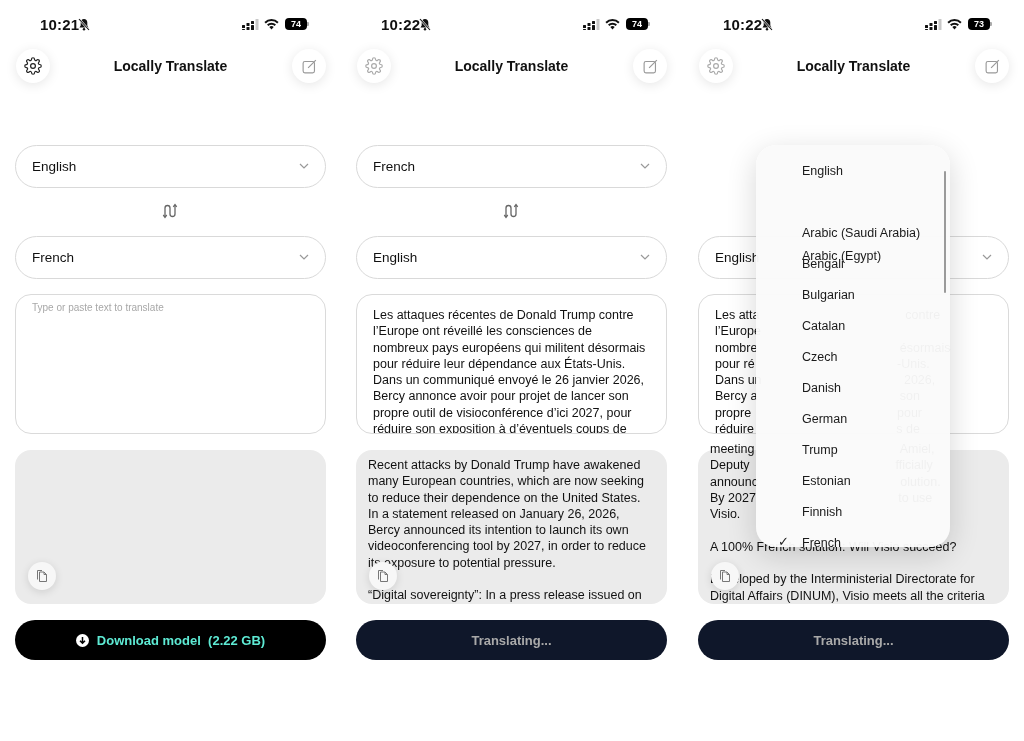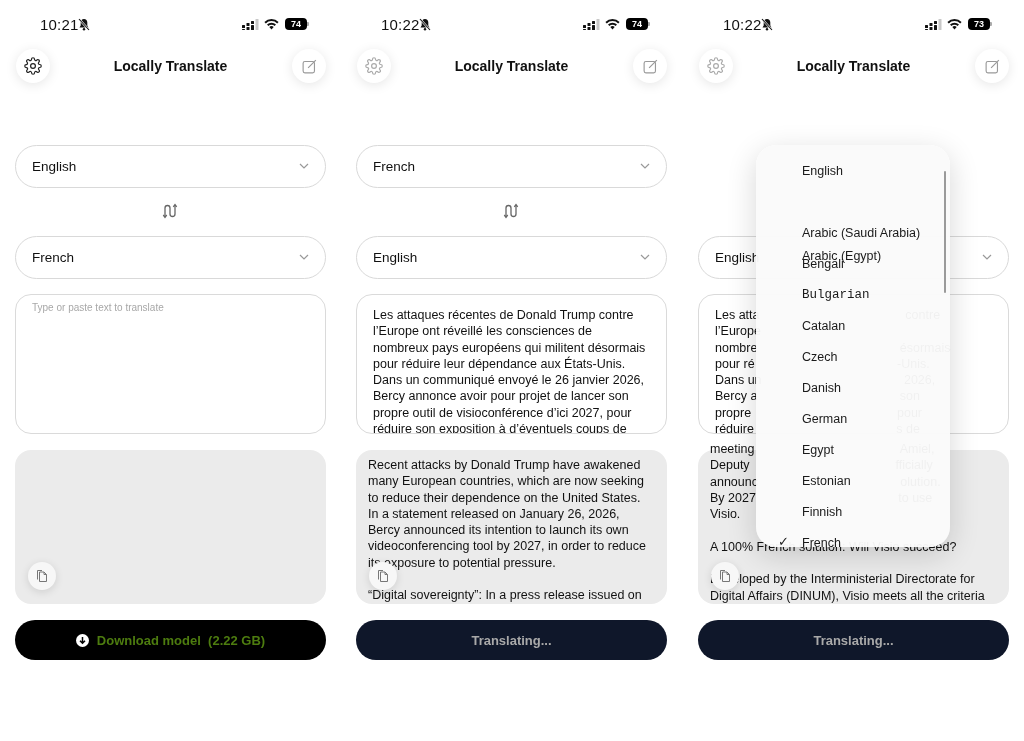--- a/index.html
+++ b/index.html
@@ -2,21 +2,21 @@
 <html><head>
 <meta charset="utf-8">
 <style>
   * { box-sizing: border-box; margin: 0; padding: 0; }
   html, body { width: 1024px; height: 741px; background: #ffffff; overflow: hidden; }
   body { font-family: "Liberation Sans", sans-serif; color: #111; position: relative; }
   .screen { position: absolute; top: 0; width: 341px; height: 741px; overflow: hidden; background: #fff; }
   .s1 { left: 0; } .s2 { left: 341px; } .s3 { left: 683px; }
 
   .status { position: absolute; top: 15px; left: 0; width: 341px; height: 20px; }
-  .time { position: absolute; left: 40px; top: 1px; font-size: 15px; font-weight: normal; letter-spacing: 0.2px; }
+  .time { position: absolute; left: 40px; top: 1px; font-size: 15px; font-weight: bold; letter-spacing: 0.2px; }
   .bell { position: absolute; left: 78px; top: 3px; width: 12px; height: 13px; }
   .sig { position: absolute; left: 242px; top: 4px; width: 17px; height: 11px; }
   .wifi { position: absolute; left: 264px; top: 3px; width: 15px; height: 12px; }
   .batt { position: absolute; left: 285px; top: 3px; width: 25px; height: 12px; }
   .batt .body { position: absolute; left: 0; top: 0; width: 22px; height: 12px; border-radius: 4px; background: #000000; color: #fff; font-size: 9px; font-weight: bold; text-align: center; line-height: 12px; overflow: hidden; }
   .batt .tip { position: absolute; left: 22px; top: 4px; width: 2px; height: 4px; background: #aaa; border-radius: 0 1px 1px 0; }
 
   .header { position: absolute; top: 44px; left: 0; width: 341px; height: 44px; }
   .title { position: absolute; left: 0; width: 341px; top: 14px; text-align: center; font-size: 14px; font-weight: bold; color: #111; }
   .circle-btn { position: absolute; top: 5px; width: 34px; height: 34px; border-radius: 50%; background: #fff; box-shadow: 0 2px 12px rgba(0,0,0,0.10); display: flex; align-items: center; justify-content: center; }
@@ -31,21 +31,21 @@
 
   .input-box { position: absolute; left: 15px; top: 294px; width: 311px; height: 140px; border: 1px solid #dadada; border-radius: 16px; background: #fff; overflow: hidden; }
   .input-box .ph { position: absolute; left: 16px; top: 7px; font-size: 10px; color: #a8a8a8; }
   .input-box .txt { position: absolute; left: 16px; top: 12px; right: 12px; font-size: 12.5px; line-height: 16.3px; color: #111; white-space: pre-wrap; }
 
   .output-box { position: absolute; left: 15px; top: 450px; width: 311px; height: 154px; border-radius: 16px; background: #ebebeb; overflow: hidden; }
   .output-box .txt { position: absolute; left: 12px; top: 7px; right: 10px; font-size: 12.5px; line-height: 16.3px; color: #111; white-space: pre-wrap; }
   .copy-btn { position: absolute; left: 13px; top: 112px; width: 28px; height: 28px; border-radius: 50%; background: #f7f7f7; box-shadow: 0 2px 8px rgba(0,0,0,0.12); display: flex; align-items: center; justify-content: center; }
 
   .action-btn { position: absolute; left: 15px; top: 620px; width: 311px; height: 40px; border-radius: 20px; display: flex; align-items: center; justify-content: center; font-size: 13px; }
-  .download { background: #000; color: #4d7c0f; font-weight: bold; }
+  .download { background: #000; color: #5eead4; font-weight: bold; }
   .download .dl-icon { width: 13px; height: 13px; margin-right: 8px; }
   .translating { background: #0f172a; color: #a9a9a9; font-weight: bold; }
 
   
   .dropdown { position: absolute; left: 73px; top: 145px; width: 194px; height: 402px; border-radius: 20px; background: rgba(250,250,250,0.96); box-shadow: 0 8px 30px rgba(0,0,0,0.16); overflow: hidden; }
   .dropdown .item { position: absolute; left: 46px; font-size: 12.5px; color: #1a1a1a; }
   .dropdown .check { position: absolute; left: 22px; font-size: 13px; color: #222; }
   .dropdown .scrollbar { position: absolute; right: 4px; top: 26px; width: 2px; height: 122px; background: #9a9a9a; border-radius: 1px; }
 </style>
 </head>
@@ -324,24 +324,24 @@
   <div class="action-btn translating">
     <span>Translating...</span>
   </div>
 
   <div class="dropdown">
     <div class="scrollbar"></div>
     <span class="item" style="top:19px;">English</span>
     <span class="item" style="top:68px;margin-top:36px;">Arabic (Egypt)</span>
     <span class="item" style="top:81px;">Arabic (Saudi Arabia)</span>
     <span class="item" style="top:112px;">Bengali</span>
-    <span class="item" style="top:143px;font-family:Liberation Mono, monospace;">Bulgarian</span>
+    <span class="item" style="top:143px;">Bulgarian</span>
     <span class="item" style="top:174px;">Catalan</span>
     <span class="item" style="top:205px;">Czech</span>
     <span class="item" style="top:236px;">Danish</span>
     <span class="item" style="top:267px;">German</span>
-    <span class="item" style="top:298px;">Egypt</span>
+    <span class="item" style="top:298px;">Trump</span>
     <span class="item" style="top:329px;">Estonian</span>
     <span class="item" style="top:360px;">Finnish</span>
     <span class="check" style="top:389px;">✓</span>
     <span class="item" style="top:391px;">French</span>
   </div>
 </div>
 
 </body></html>

